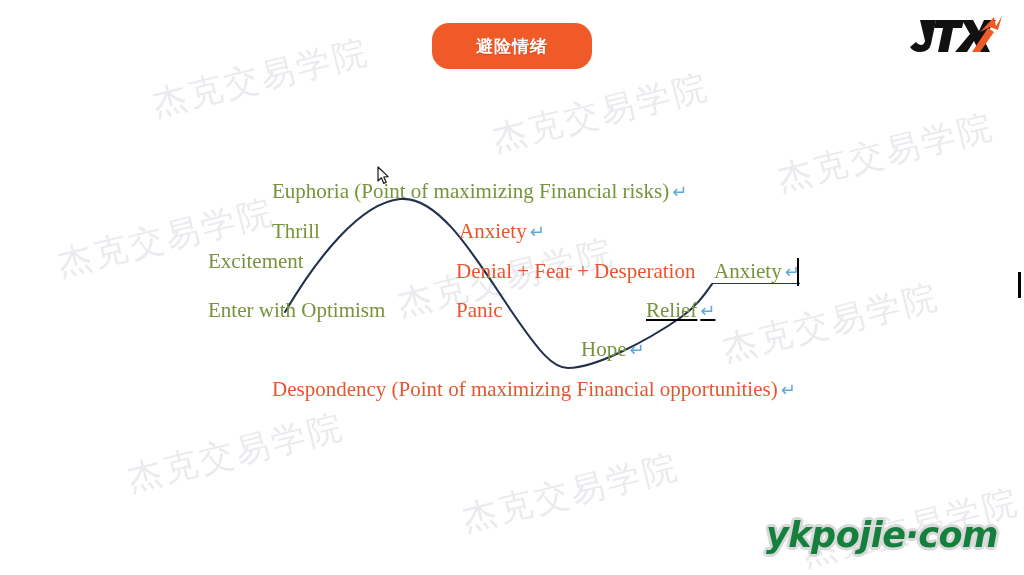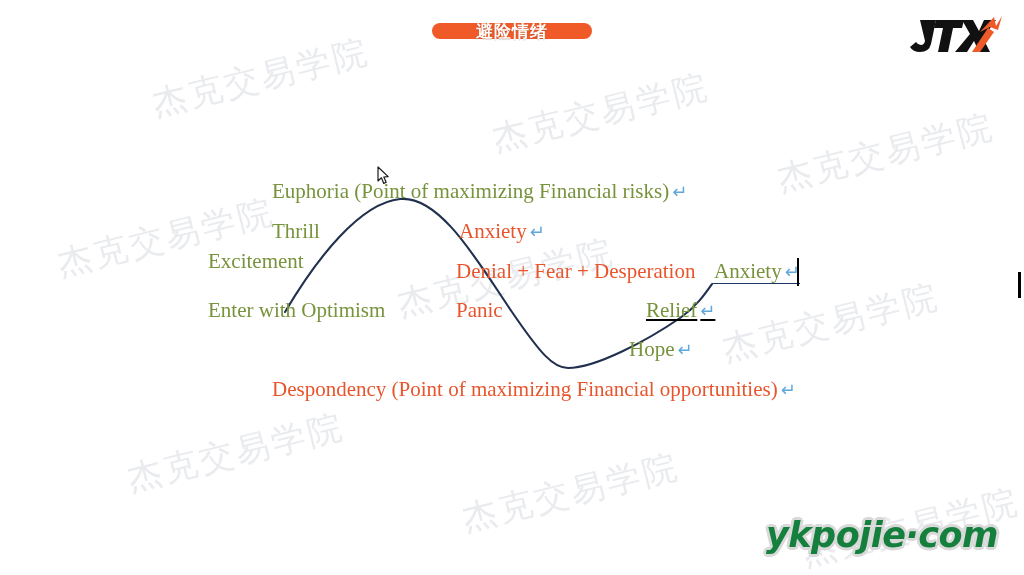--- a/index.html
+++ b/index.html
@@ -40,21 +40,21 @@
     inset: 0;
     z-index: 2;
   }
 
   
   #title-pill {
     position: absolute;
     left: 432px;
     top: 23px;
     width: 160px;
-    height: 16px;
+    height: 46px;
     background: #ef5a28;
     border-radius: 17px;
     display: flex;
     align-items: center;
     justify-content: center;
   }
   #title-pill .pill-text {
     font-family: "DejaVu Sans", sans-serif;
     font-weight: bold;
     font-size: 17px;
@@ -199,21 +199,21 @@
   <div id="label-layer">
       <div class="label" style="left: 272px; top: 181px;"><span class="txt c-green">Euphoria (Point of maximizing Financial risks)</span><span class="pilcrow">↵</span></div>
       <div class="label" style="left: 272px; top: 221px;"><span class="txt c-green">Thrill</span></div>
       <div class="label" style="left: 459px; top: 221px; text-align: right;"><span class="txt c-orange">Anxiety</span><span class="pilcrow">↵</span></div>
       <div class="label" style="left: 208px; top: 251px; text-align: right;"><span class="txt c-green">Excitement</span></div>
       <div class="label" style="left: 456px; top: 261px;"><span class="txt c-orange">Denial + Fear + Desperation</span></div>
       <div class="label" style="left: 714px; top: 261px;"><span class="txt c-green">Anxiety</span><span class="pilcrow">↵</span></div>
       <div class="label" style="left: 208px; top: 300px;"><span class="txt c-green">Enter with Optimism</span></div>
       <div class="label" style="left: 456px; top: 300px;"><span class="txt c-orange">Panic</span></div>
       <div class="label" style="left: 646px; top: 300px; text-decoration: underline;"><span class="txt c-green">Relief</span><span class="pilcrow">↵</span></div>
-      <div class="label" style="left: 581px; top: 339px; margin-left: 48px;"><span class="txt c-green">Hope</span><span class="pilcrow">↵</span></div>
+      <div class="label" style="left: 581px; top: 339px;"><span class="txt c-green">Hope</span><span class="pilcrow">↵</span></div>
       <div class="label" style="left: 272px; top: 379px;"><span class="txt c-orange">Despondency (Point of maximizing Financial opportunities)</span><span class="pilcrow">↵</span></div>
     </div>
 
   <div id="optimism-underline"></div>
   <div id="text-caret"></div>
 
   <div id="right-edge-marker"></div>
 
   <div id="mouse-cursor">
     <svg width="14" height="20" viewBox="0 0 14 20" xmlns="http://www.w3.org/2000/svg">

